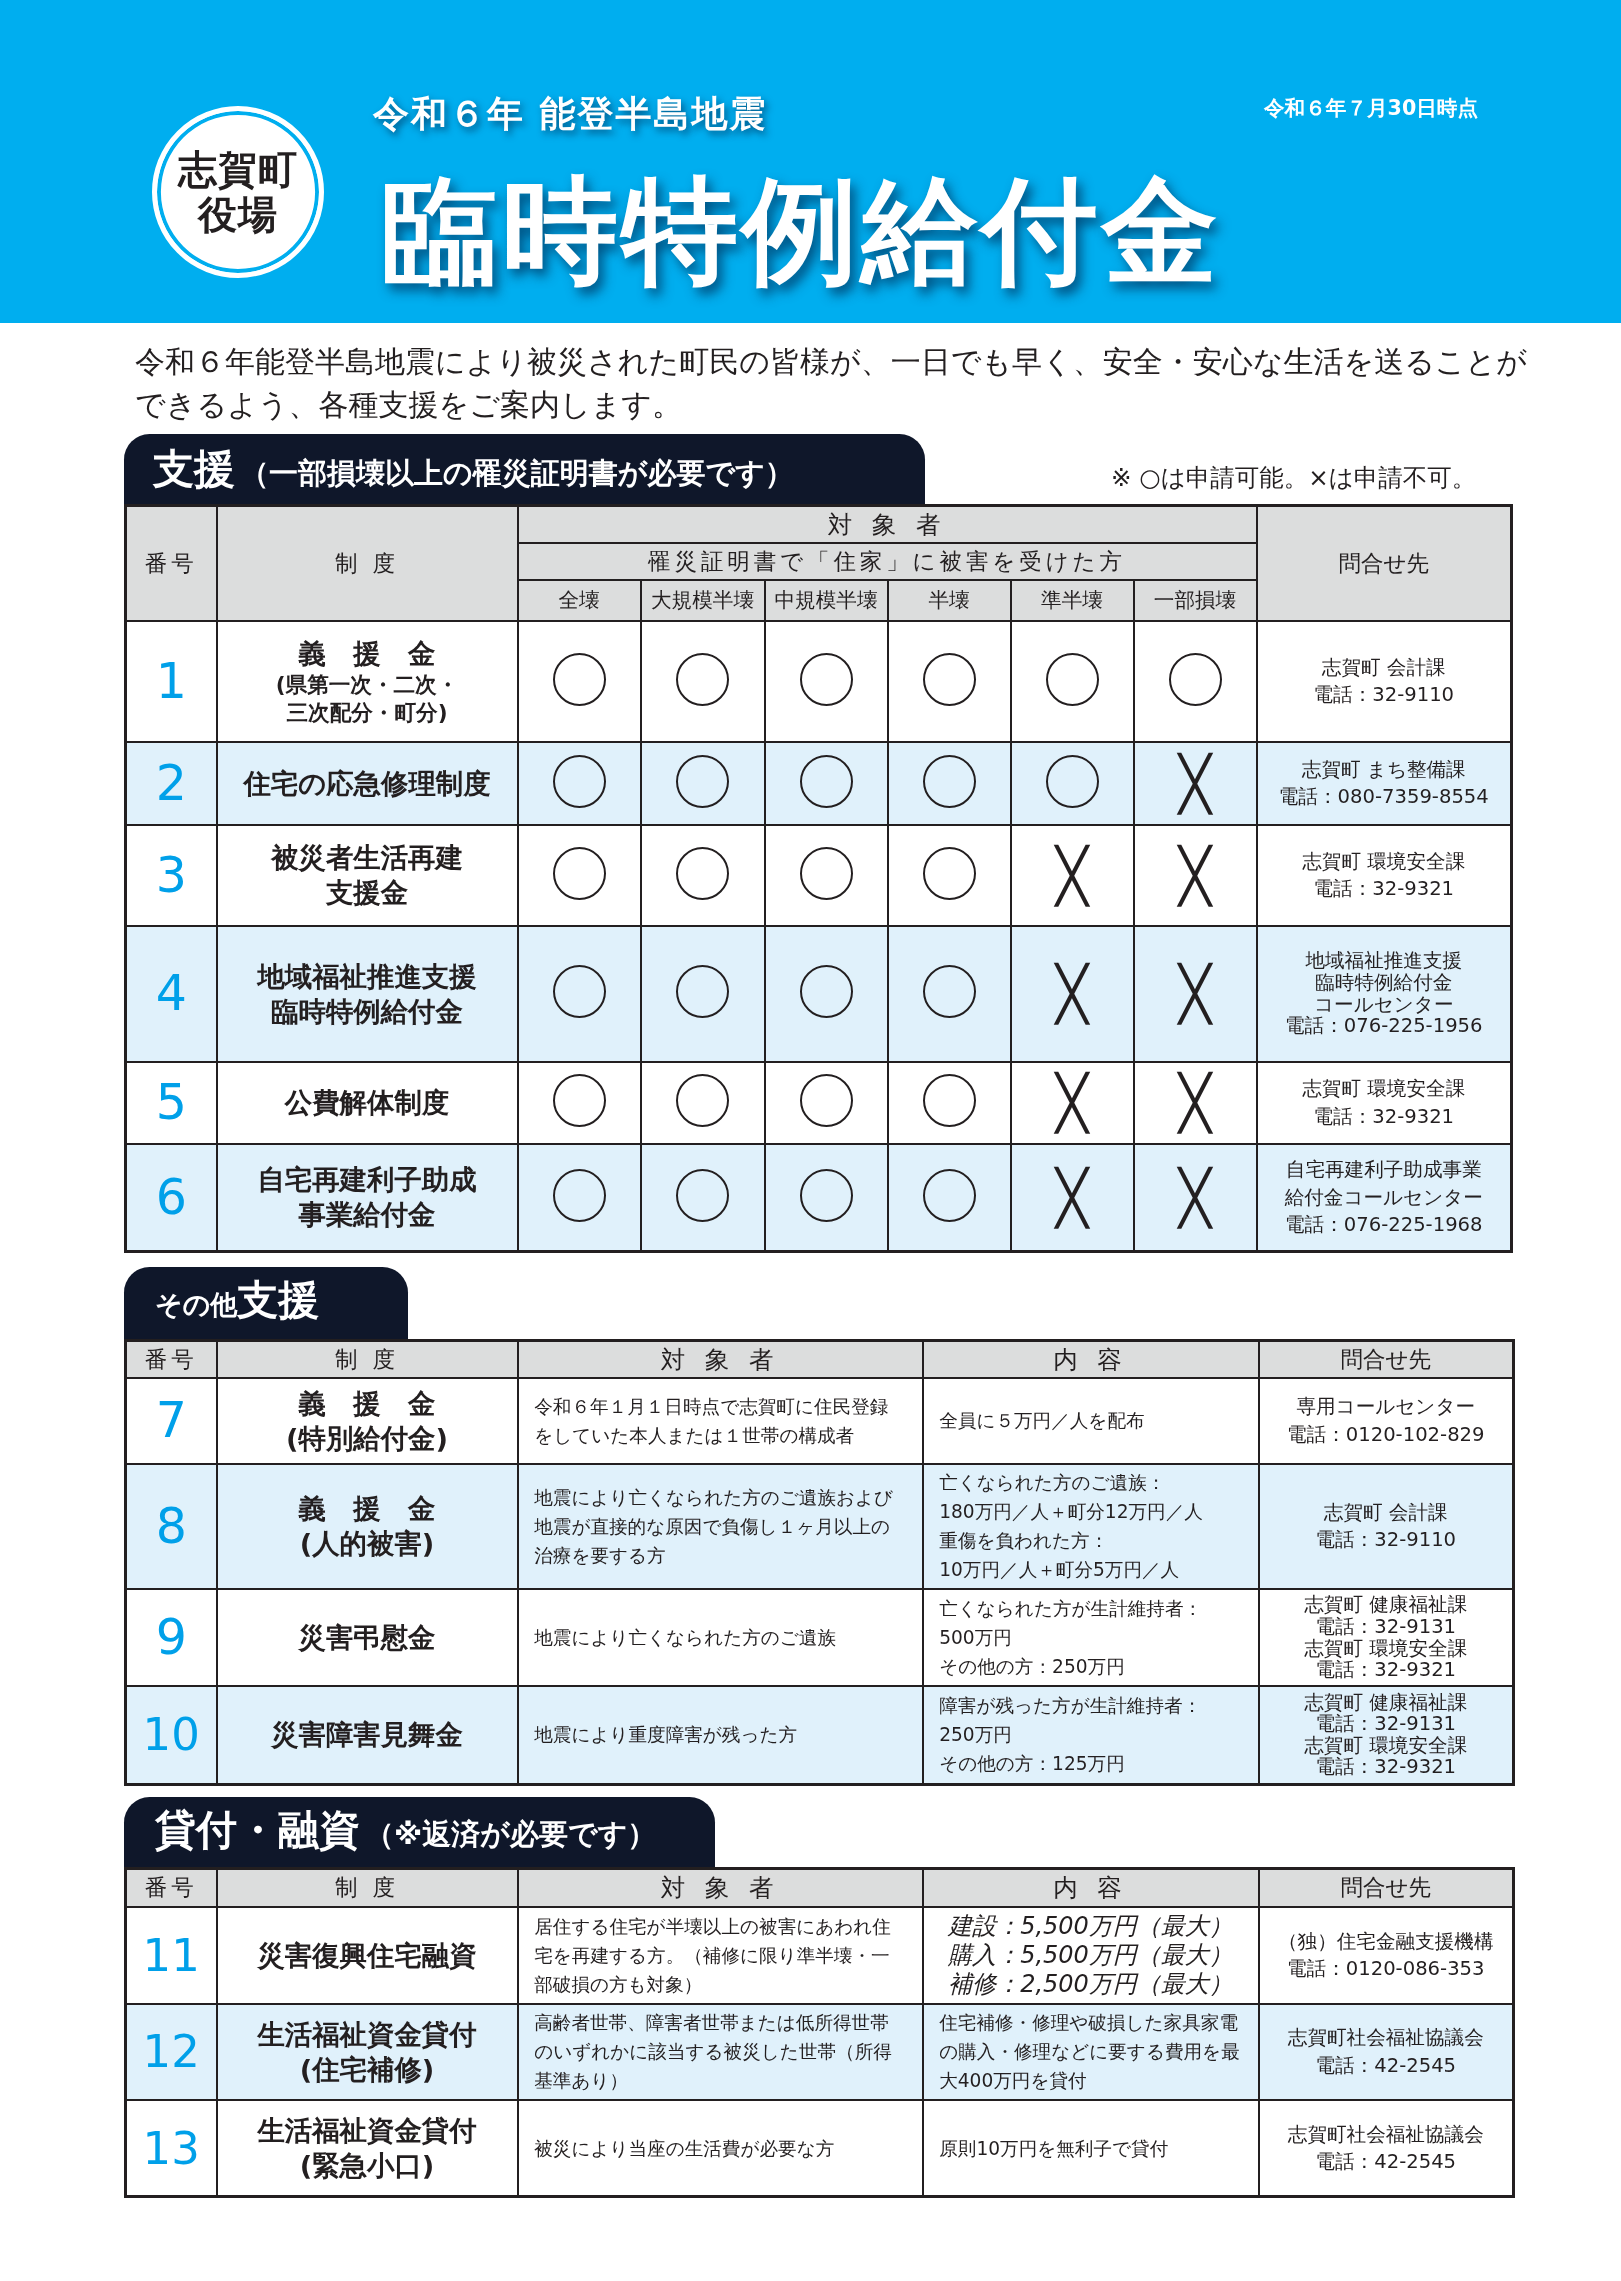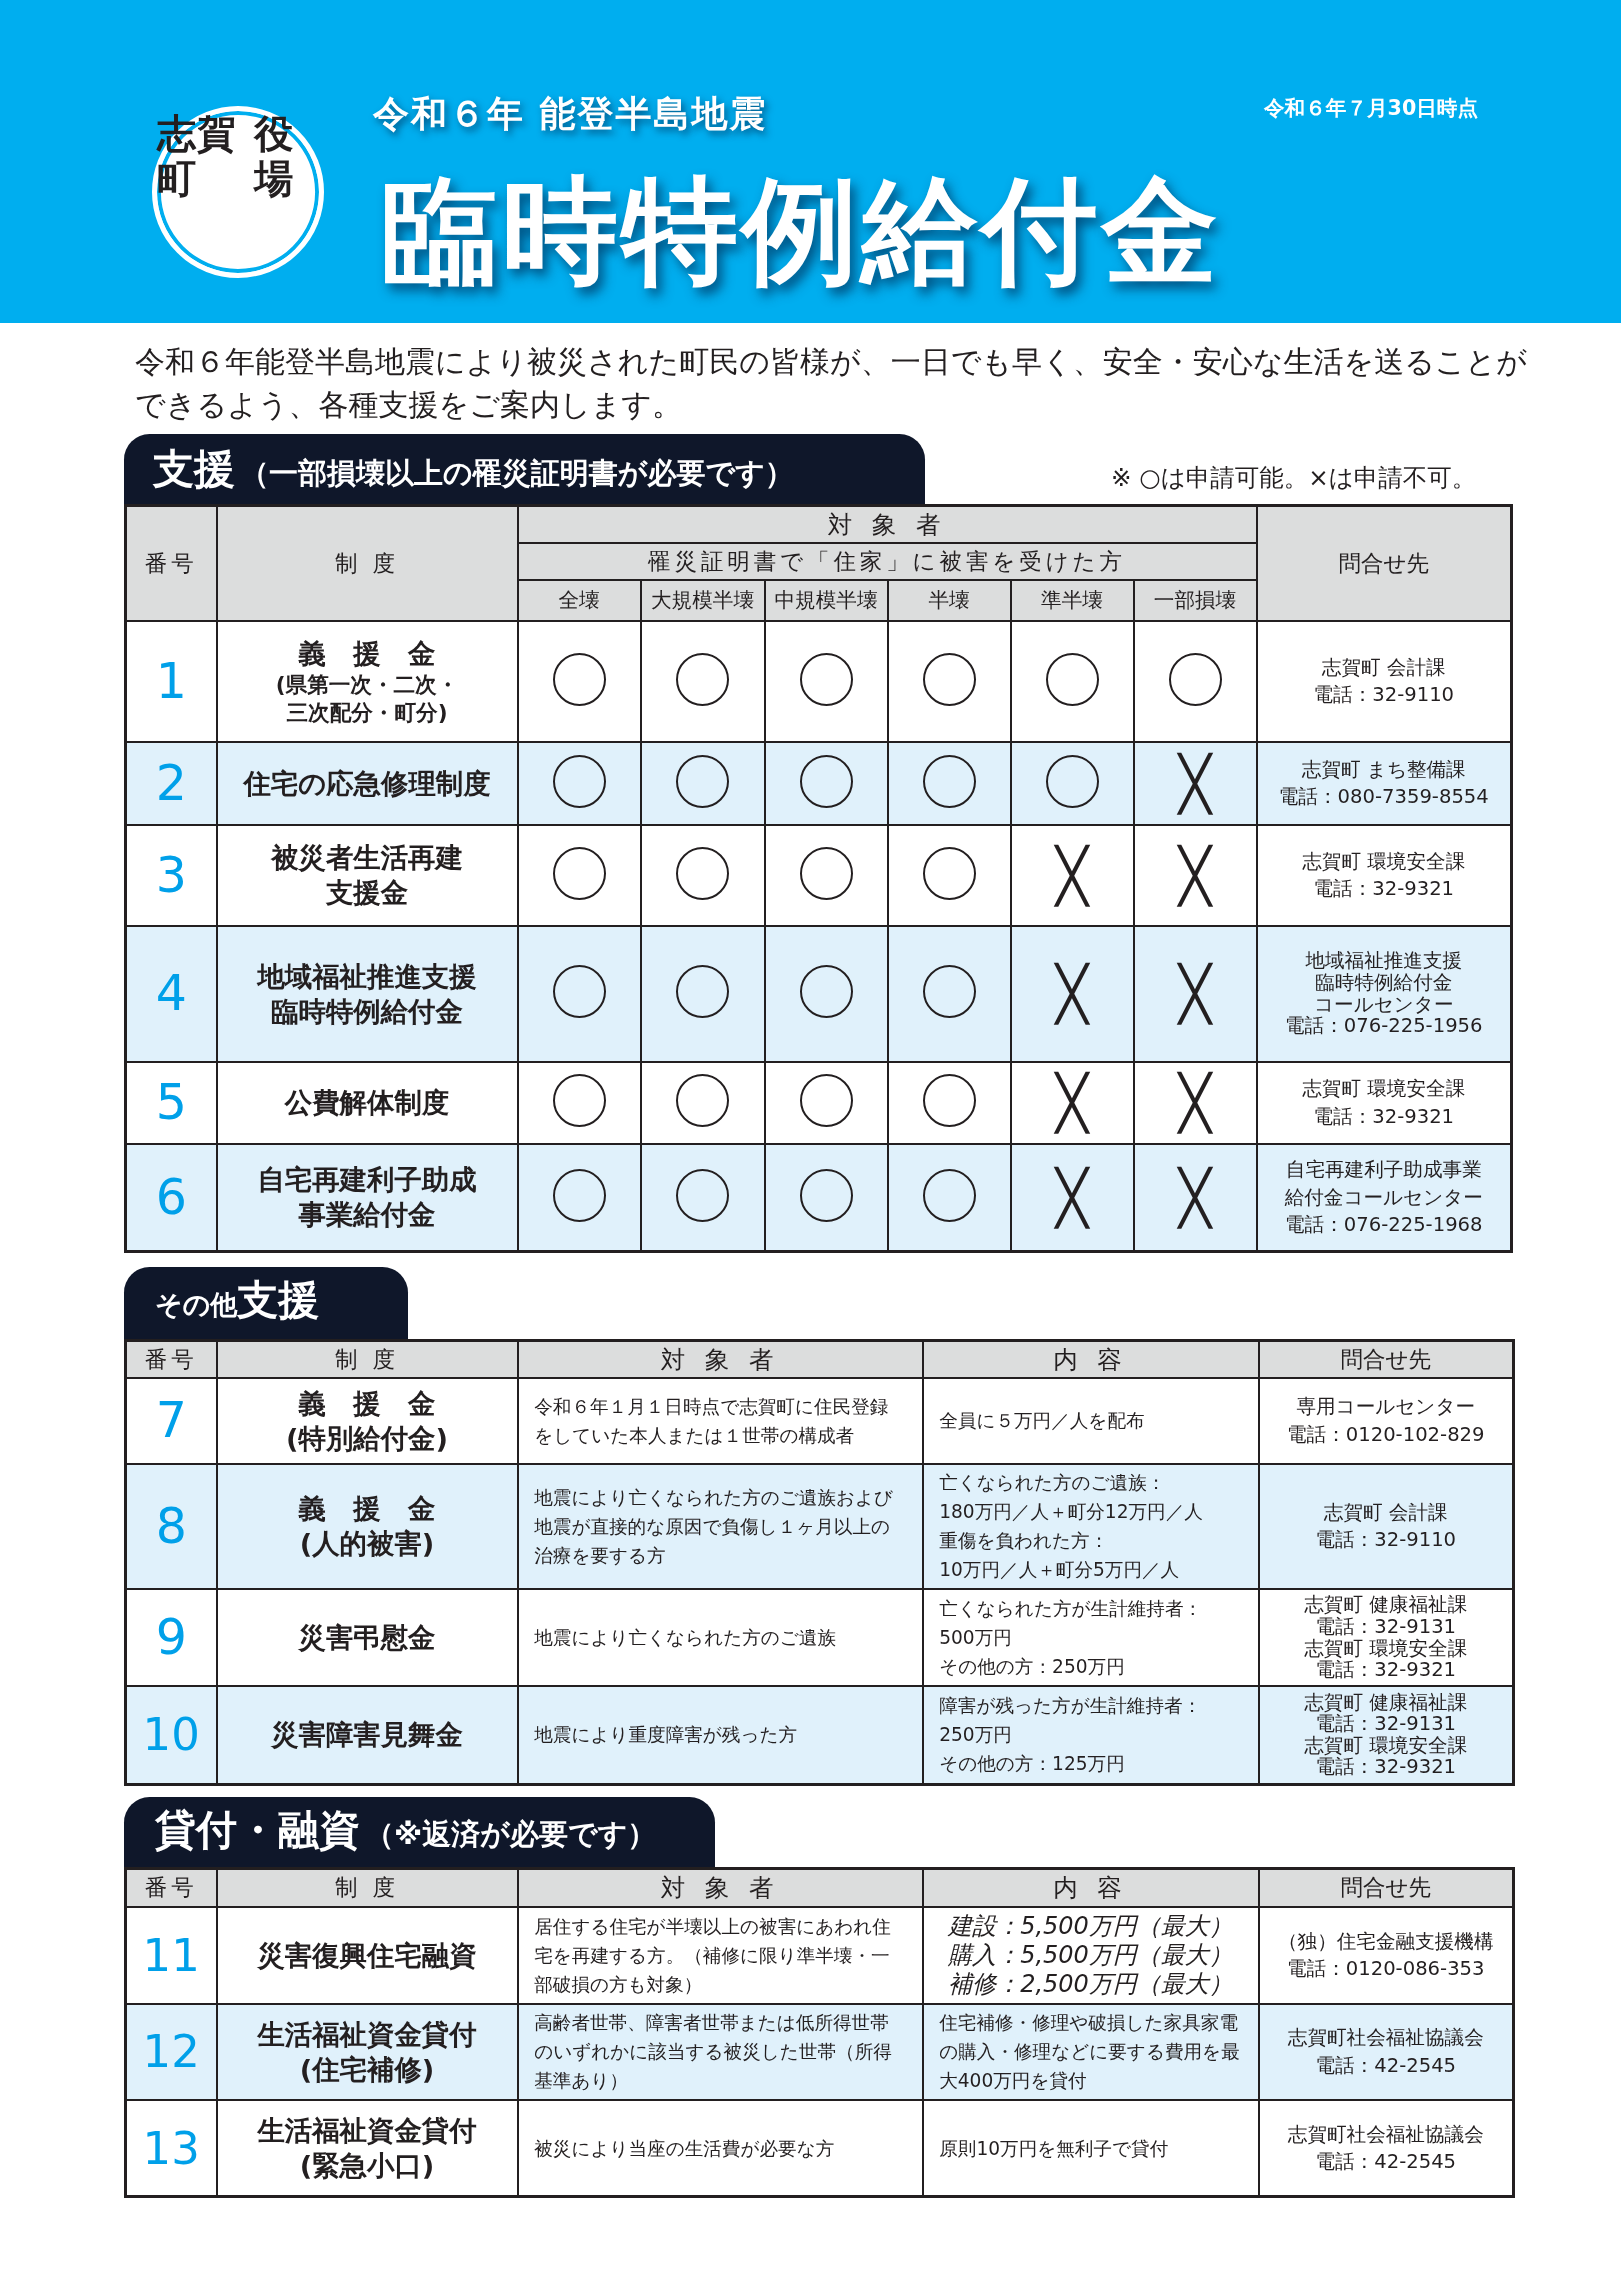--- a/index.html
+++ b/index.html
@@ -2,21 +2,21 @@
 <html><head>
 <meta charset="utf-8">
 <style>
   * { box-sizing: border-box; margin: 0; padding: 0; }
   html, body { width: 1621px; height: 2282px; background: #ffffff; overflow: hidden; }
   body { position: relative; font-family: "DejaVu Sans", "Liberation Sans", sans-serif; color: #231f20; }
 
   .banner { position: absolute; left: 0; top: 0; width: 1621px; height: 323px; background: #00aeef; }
   .seal { position: absolute; left: 152px; top: 106px; width: 172px; height: 172px; border-radius: 50%;
           background: #fff; border: 5.9px solid #fff; box-shadow: inset 0 0 0 3.9px #00aeef, inset 0 0 0 6.9px #fff; }
-  .seal-inner { position: absolute; inset: 0; display: flex; flex-direction: row; justify-content: center; }
+  .seal-inner { position: absolute; inset: 0; display: flex; flex-direction: column; align-items: center; justify-content: center; }
   .seal-line { font-size: 39px; font-weight: bold; line-height: 45px; color: #231f20; letter-spacing: 1px; }
   .title-sub { position: absolute; left: 373px; top: 90px; font-size: 36px; font-weight: bold; color: #fff;
                letter-spacing: 2px; text-shadow: 2.9px 3.9px 7.8px rgba(0,40,80,0.65); white-space: nowrap; }
   .title-main { position: absolute; left: 382px; top: 167px; font-size: 116px; font-weight: bold; color: #fff;
                 letter-spacing: 3.9px; line-height: 127px; text-shadow: 4.9px 6.9px 11.8px rgba(0,40,80,0.7); white-space: nowrap; }
   .date-note { position: absolute; left: 1264px; top: 94px; font-size: 20.6px; font-weight: bold; color: #fff; white-space: nowrap; }
 
   .intro { position: absolute; left: 135px; top: 340px; width: 1392px; font-size: 30px; line-height: 43px; color: #231f20; }
 
   .tab { position: absolute; background: #0f172a; color: #fff; border-radius: 25.5px 25.5px 0 0; white-space: nowrap; }

